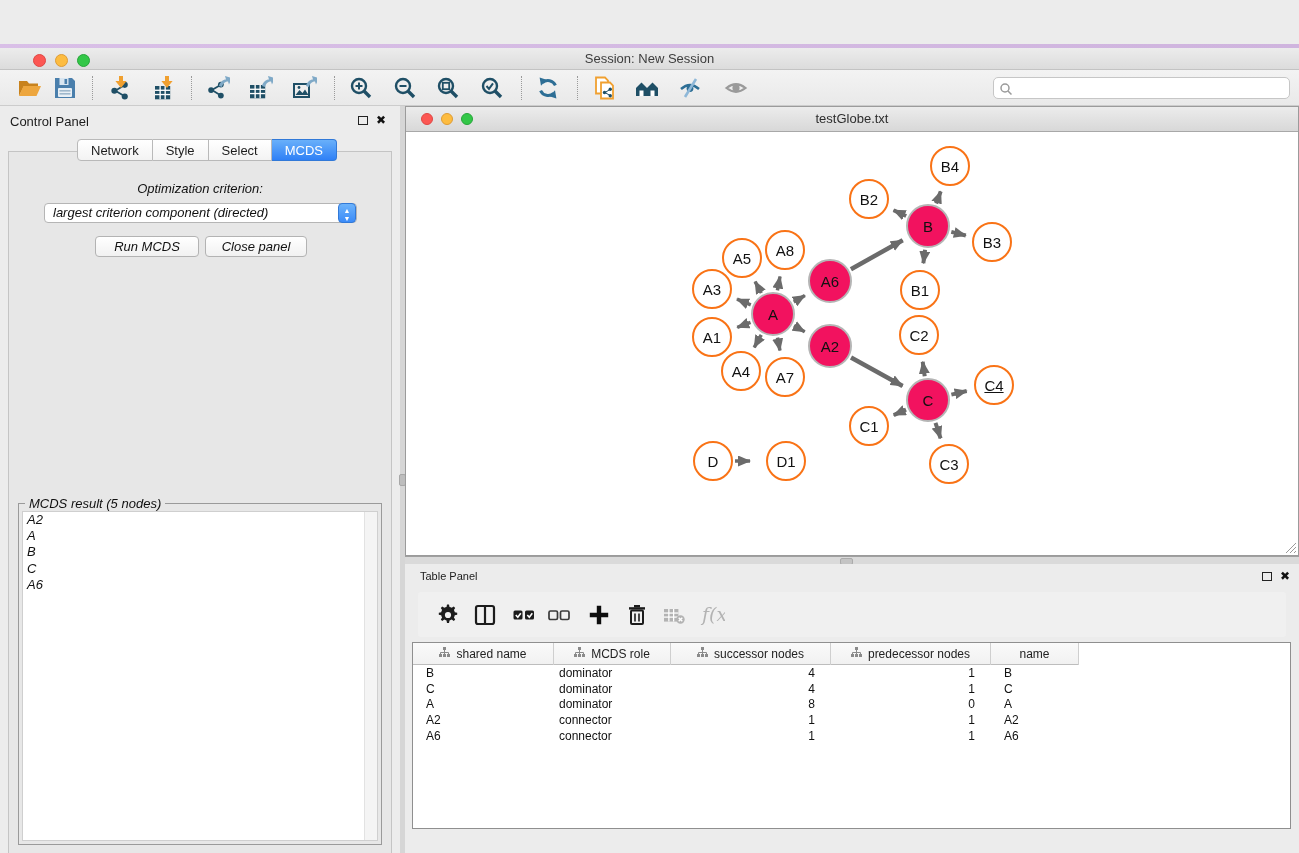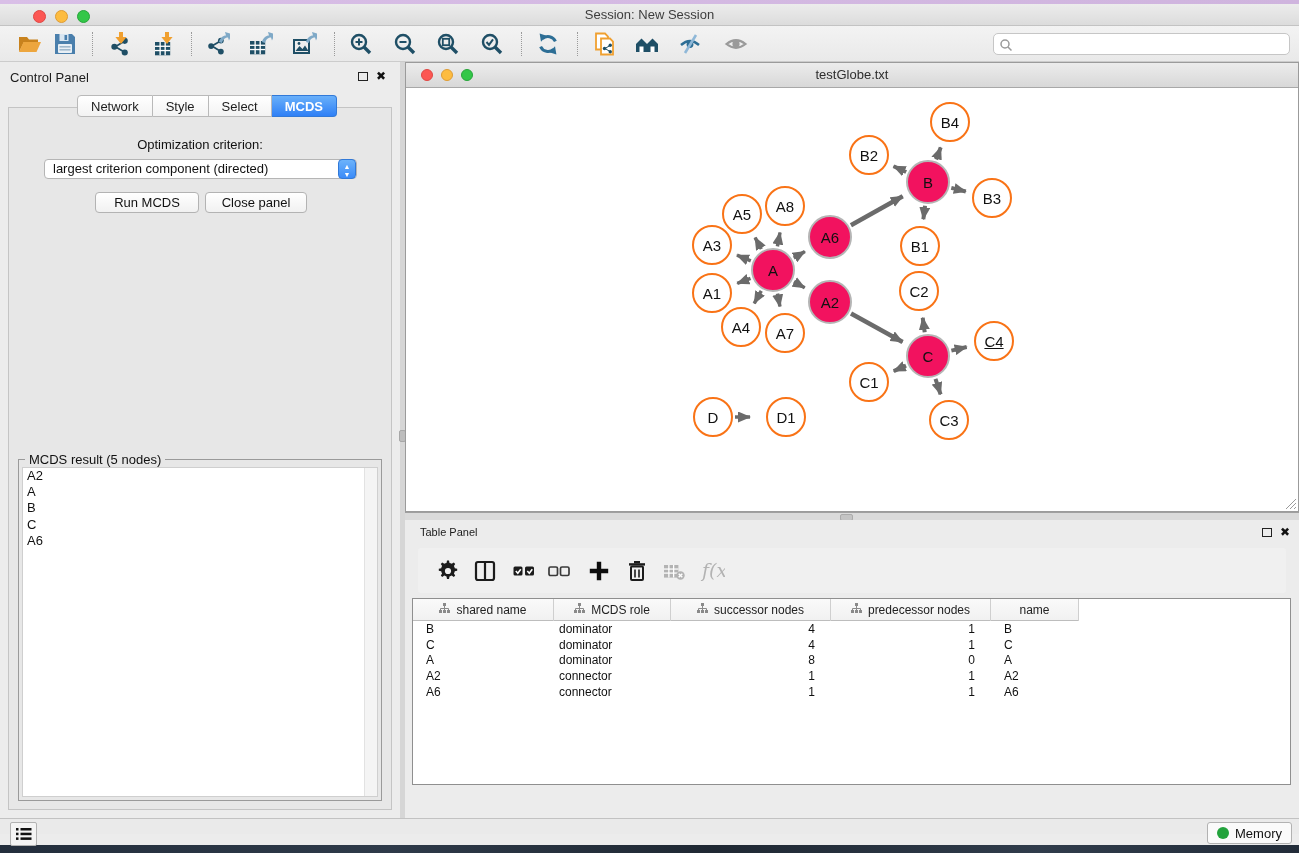--- a/index.html
+++ b/index.html
@@ -1,18 +1,18 @@
 <!DOCTYPE html>
 <html><head>
 <meta charset="utf-8">
 <style>
   * { margin:0; padding:0; box-sizing:border-box; }
   html,body { width:1299px; height:853px; }
   body { font-family:"Liberation Sans","DejaVu Sans",sans-serif; background:#ececec; position:relative; overflow:hidden; }
-  .abs { position:absolute; }
+  .abs { position:absolute;margin-top:44px; }
 
   
   #wall-top { left:0; top:0; width:1299px; height:4px; background:linear-gradient(90deg,#d9bfe7,#cfb4de); }
   #wall-bottom { left:0; top:845px; width:1299px; height:8px;
     background:linear-gradient(90deg,#232e3c,#2e3a49 30%,#1f2833 55%,#303c4b 80%,#222c39); }
 
   
   #titlebar { left:0; top:4px; width:1299px; height:22px;
     background:linear-gradient(#ececec,#dcdcdc); border-bottom:1px solid #c3c3c3; }
   .tl { position:absolute; top:6px; width:13px; height:13px; border-radius:50%; }
@@ -32,27 +32,27 @@
   #search-input { position:absolute; left:22px; top:1px; width:268px; height:18px; border:none; outline:none; font-size:12px; background:transparent; }
 
   
   #control-panel { left:0; top:62px; width:400px; height:756px; background:#ececec; }
   #cp-title { position:absolute; left:10px; top:8px; font-size:13px; color:#1c1c1c; }
   .float-icon { width:10px; height:9px; border:1.5px solid #222; display:inline-block; }
   .close-icon { font-size:12px; font-weight:bold; color:#111; }
   #cp-float { position:absolute; left:358px; top:10px; }
   #cp-close { position:absolute; left:376px; top:7px; }
   #cp-content { position:absolute; left:8px; top:45px; width:384px; height:703px;
-    background:#e7e7e7; border:1px solid #c4c4c4; }
+    background:#e7e7e7; border:1px solid #c4c4c4;font-style:italic; }
   .seg-tabs { position:absolute; display:flex; }
   .seg-tab { height:22px; line-height:22px; padding:0 13px; font-size:13px; color:#1d1d1d;
     background:linear-gradient(#ffffff,#f3f3f3); border:1px solid #b9b9b9; border-left:none; cursor:default; }
   .seg-tab:first-child { border-left:1px solid #b9b9b9; border-radius:4px 0 0 4px; }
   .seg-tab:last-child { border-radius:0 4px 4px 0; }
-  .seg-tab.active { background:linear-gradient(#69b0fa,#2f80f6); color:#fff; border-color:#3179d8;font-weight:bold; }
+  .seg-tab.active { background:linear-gradient(#69b0fa,#2f80f6); color:#fff; border-color:#3179d8; }
   #cp-tabs { left:77px; top:33px; z-index:3; }
   #opt-label { position:absolute; left:0; top:29px; width:100%; text-align:center; font-size:13px; color:#111; }
   #mcds-select { position:absolute; left:35px; top:51px; width:313px; height:20px; background:#fff;
     border:1px solid #b5b5b5; border-radius:4px; font-size:13px; color:#111; line-height:18px; padding-left:8px; }
   #mcds-select .stepper { position:absolute; right:0; top:-1px; width:18px; height:20px; border-radius:4px;
     background:linear-gradient(#6cb3fb,#3b8bf8); border:1px solid #3179d8; color:#fff; }
   .stepper span { position:absolute; left:0; width:100%; text-align:center; font-size:7px; line-height:7px; }
   .push-btn { position:absolute; height:21px; background:linear-gradient(#ffffff,#f1f1f1);
     border:1px solid #b3b3b3; border-radius:4px; font-size:13px; color:#111; text-align:center; cursor:default; }
   #run-btn { left:86px; top:84px; width:104px; line-height:19px; }

